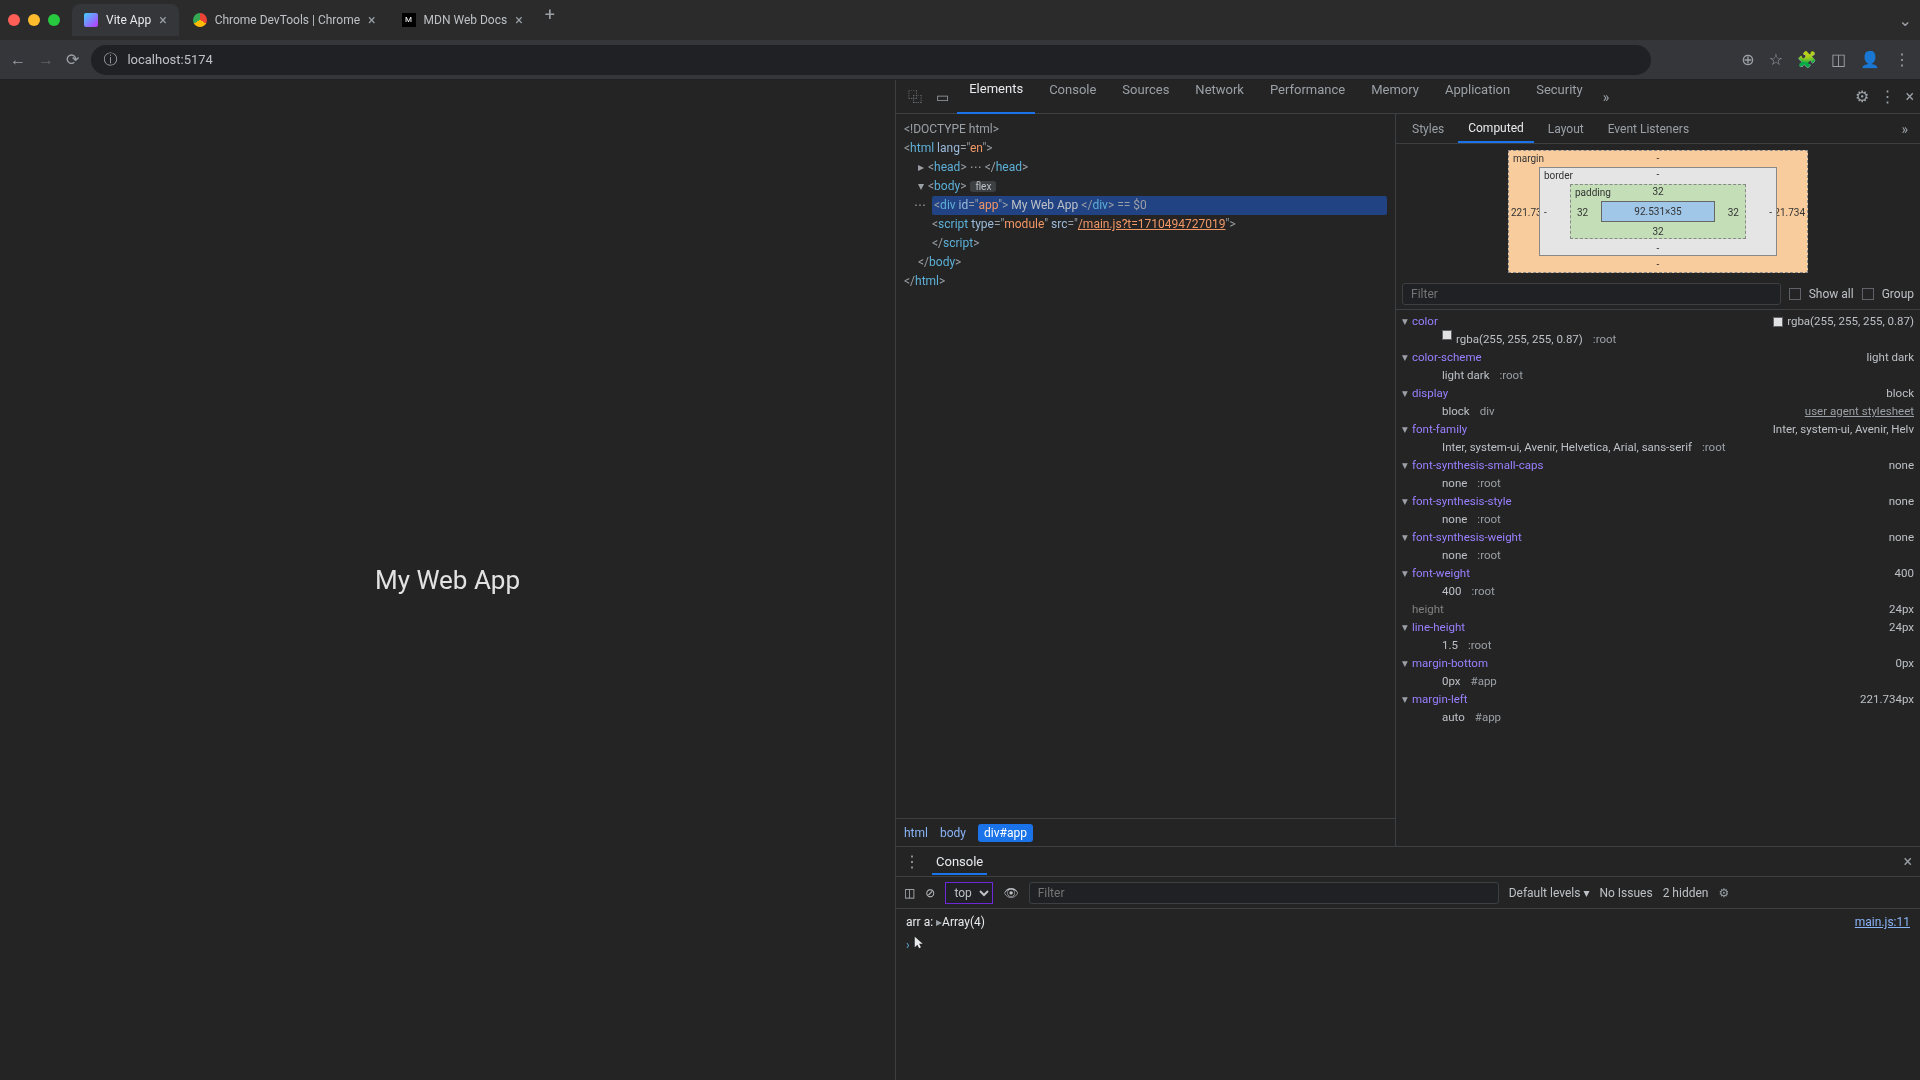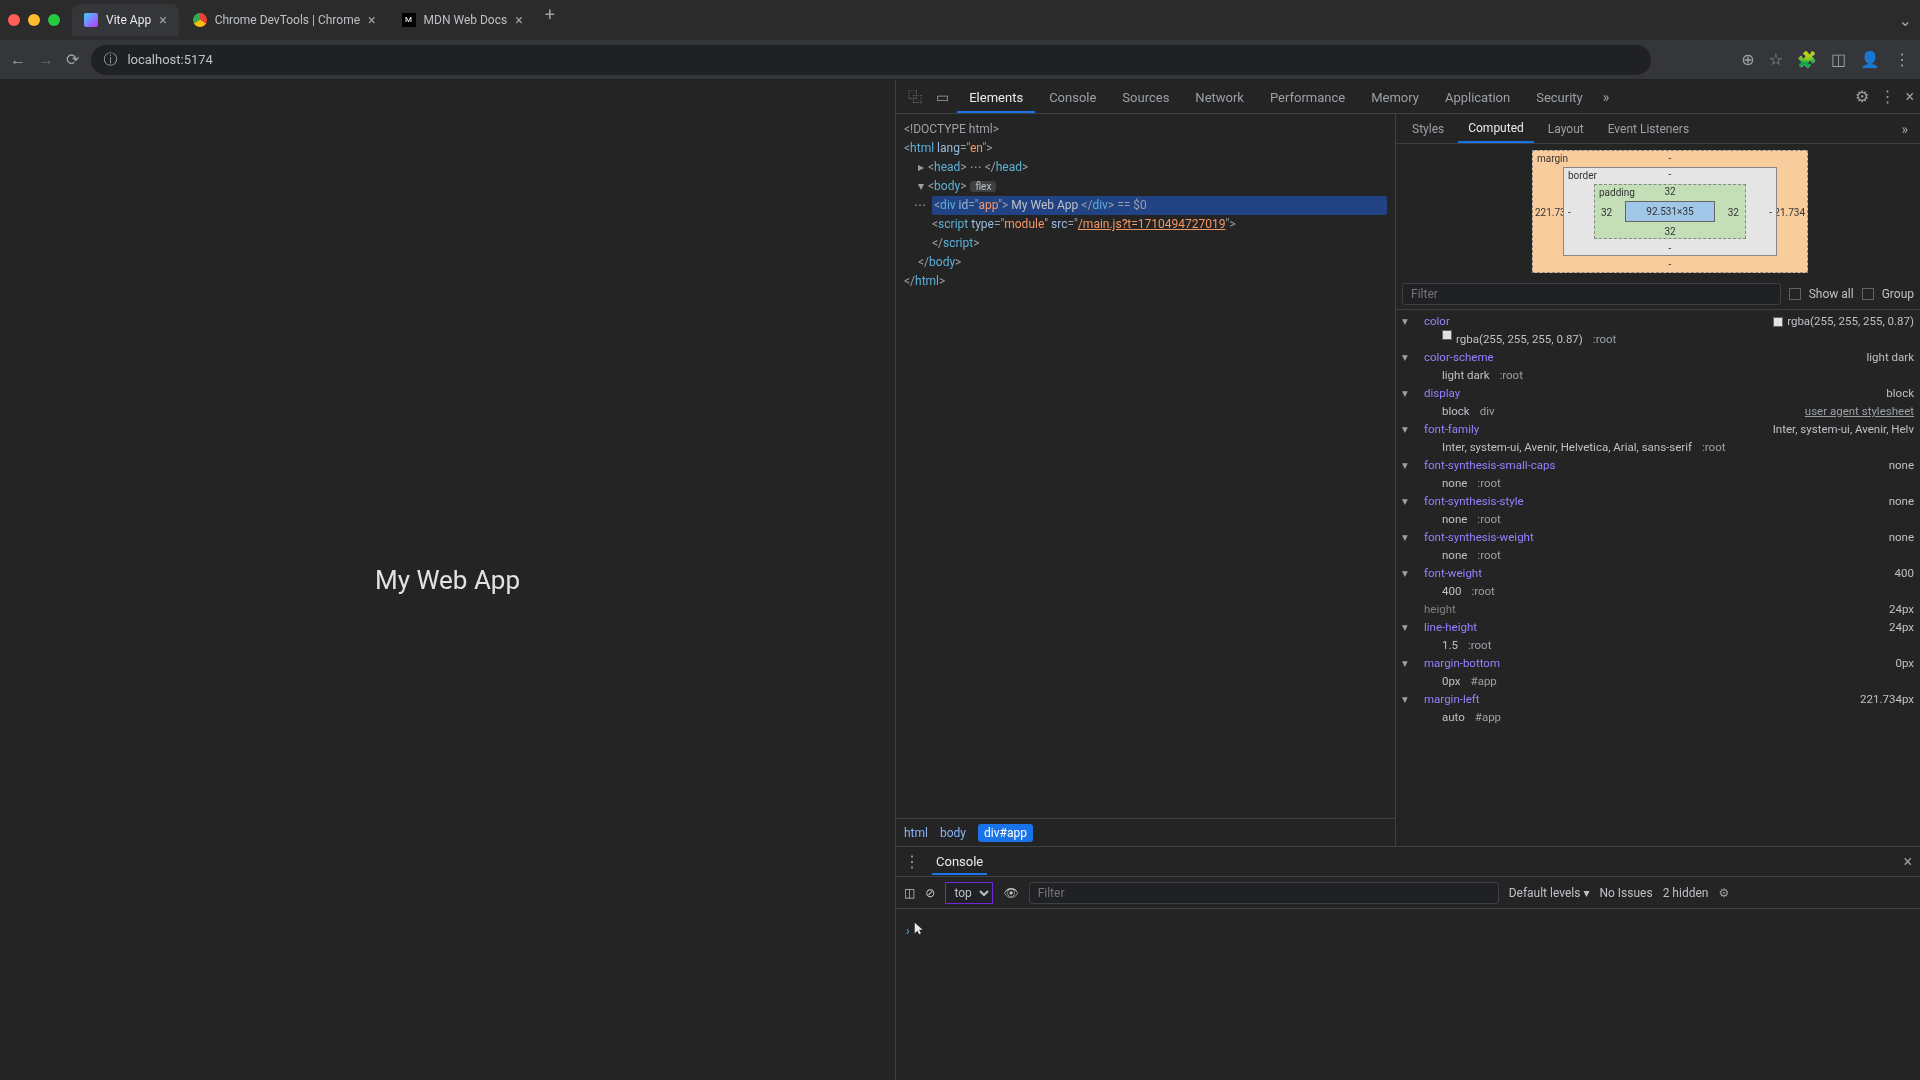--- a/index.html
+++ b/index.html
@@ -28,21 +28,21 @@
 
 .content-row { display: flex; flex: 1; overflow: hidden; }
 .page { width: 895px; background: #242424; display: flex; align-items: center; justify-content: center; }
 .page-text { color: rgba(255,255,255,0.87); font-size: 26px; }
 
 .devtools { flex: 1; display: flex; flex-direction: column; background: #242424; border-left: 1px solid #3c4043; }
 
 
 .dt-tabs { display: flex; align-items: center; height: 34px; border-bottom: 1px solid #3c4043; padding: 0 6px; gap: 2px; }
 .dt-tab-icon { color: #9aa0a6; padding: 0 6px; font-size: 14px; }
-.dt-tab { padding: 10px 12px; height: 100%; display: flex; align-items: flex-start; color: #9aa0a6; font-size: 13px; cursor: pointer; }
+.dt-tab { padding: 16px 12px; height: 100%; display: flex; align-items: flex-end; color: #9aa0a6; font-size: 13px; cursor: pointer; }
 .dt-tab.active { color: #e8eaed; border-bottom: 2px solid #1a73e8; }
 .dt-tabs-right { margin-left: auto; display: flex; gap: 10px; color: #9aa0a6; }
 
 .dt-body { display: flex; flex: 1; overflow: hidden; }
 
 
 .elements-panel { width: 500px; display: flex; flex-direction: column; border-right: 1px solid #3c4043; }
 .dom-tree { flex: 1; padding: 6px 8px; font-family: Menlo, Consolas, monospace; font-size: 12px; line-height: 19px; overflow: auto; }
 .dom-line { white-space: nowrap; }
 .dom-line .punct { color: #9aa0a6; }
@@ -64,34 +64,34 @@
 
 
 .side-panel { flex: 1; display: flex; flex-direction: column; overflow: hidden; }
 .side-tabs { display: flex; align-items: center; height: 30px; border-bottom: 1px solid #3c4043; padding: 0 6px; gap: 4px; }
 .side-tab { padding: 0 10px; font-size: 12px; color: #9aa0a6; height: 100%; display: flex; align-items: center; }
 .side-tab.active { color: #e8eaed; border-bottom: 2px solid #1a73e8; }
 
 .box-model-wrap { padding: 6px 0px; display: flex; justify-content: center; }
 .bm { position: relative; width: 300px; font-family: Menlo, monospace; font-size: 10px; color: #333; }
 .bm-layer { position: relative; border: 1px dashed #888; padding: 16px 30px; text-align: center; }
-.bm-margin { background: #f9cc9d; margin-left: 24px; }
+.bm-margin { background: #f9cc9d; }
 .bm-border { background: #e5e5e5; border-style: solid; }
 .bm-padding { background: #c4dfb8; border-style: dashed; }
 .bm-content { background: #a0c6e8; border: 1px solid #666; padding: 4px 8px; }
 .bm-label { position: absolute; top: 2px; left: 4px; font-size: 10px; }
 .bm-side { position: absolute; font-size: 10px; }
 
 .filter-row { display: flex; align-items: center; padding: 4px 6px; gap: 8px; border-bottom: 1px solid #3c4043; font-size: 12px; color: #bdc1c6; }
 .filter-input { flex: 1; background: #202124; border: 1px solid #3c4043; border-radius: 3px; padding: 3px 8px; color: #bdc1c6; font-size: 12px; }
 .cb { width: 12px; height: 12px; border: 1px solid #5f6368; display: inline-block; }
 
 .computed-list { flex: 1; overflow: auto; font-family: Menlo, monospace; font-size: 11.5px; line-height: 18px; padding: 2px 6px; }
 .prop-row { display: flex; }
-.prop-name { color: #9980ff; margin-left: 12px; }
+.prop-name { color: #9980ff; }
 .prop-name.grey { color: #808080; }
 .disclosure { color: #9aa0a6; width: 10px; display: inline-block; }
 .prop-val { margin-left: auto; color: #bdc1c6; }
 .sub-row { padding-left: 40px; display: flex; color: #9aa0a6; }
 .sub-val { color: #bdc1c6; }
 .sub-sel { margin-left: 10px; color: #9aa0a6; }
 .sub-src { margin-left: auto; color: #9aa0a6; text-decoration: underline; }
 .swatch { width: 10px; height: 10px; border: 1px solid #5f6368; display: inline-block; margin-right: 4px; vertical-align: middle; }
 
 
@@ -422,19 +422,25 @@
         <span>⊘</span>
         <select class="ctx"><option>top</option></select>
         <span>👁</span>
         <input class="filter-input" placeholder="Filter" style="">
         <span><span>Default levels</span> ▾</span>
         <span>No Issues</span>
         <span>2 hidden</span>
         <span style="color:#9aa0a6">⚙</span>
       </div>
       <div class="console-body">
+        <div class="log-line">
+          <span>arr a:</span>&nbsp;
+          <span style="color:#9aa0a6">▸ </span>
+          <span>Array(4)</span>
+          <span class="log-src">main.js:11</span>
+        </div>
         <div class="prompt">› <svg class="cursor" viewBox="0 0 16 16">
               <path d="M2 2 L2 14 L5 11 L7 15 L9 14 L7 10 L11 10 Z" fill="#e8eaed"></path>
             </svg></div>
       </div>
     </div>
   </div>
 </div>
 
 </body></html>

